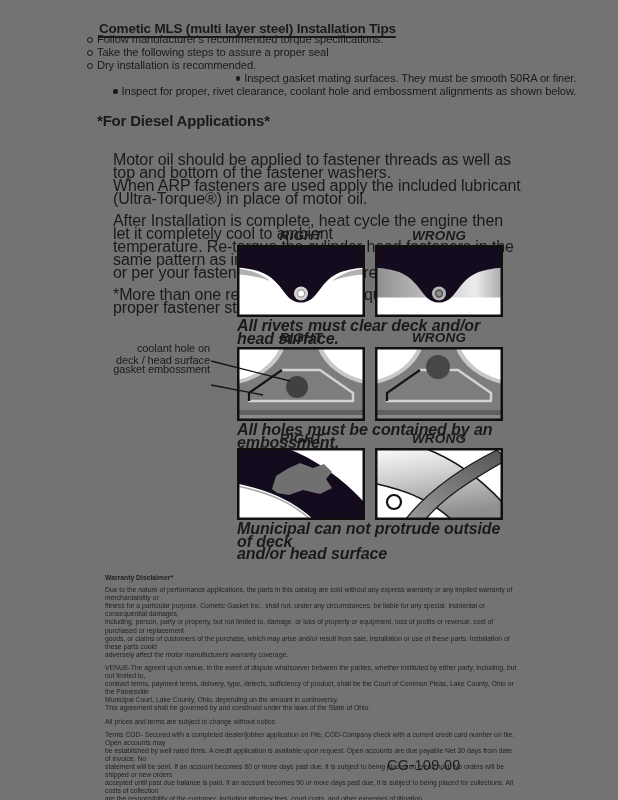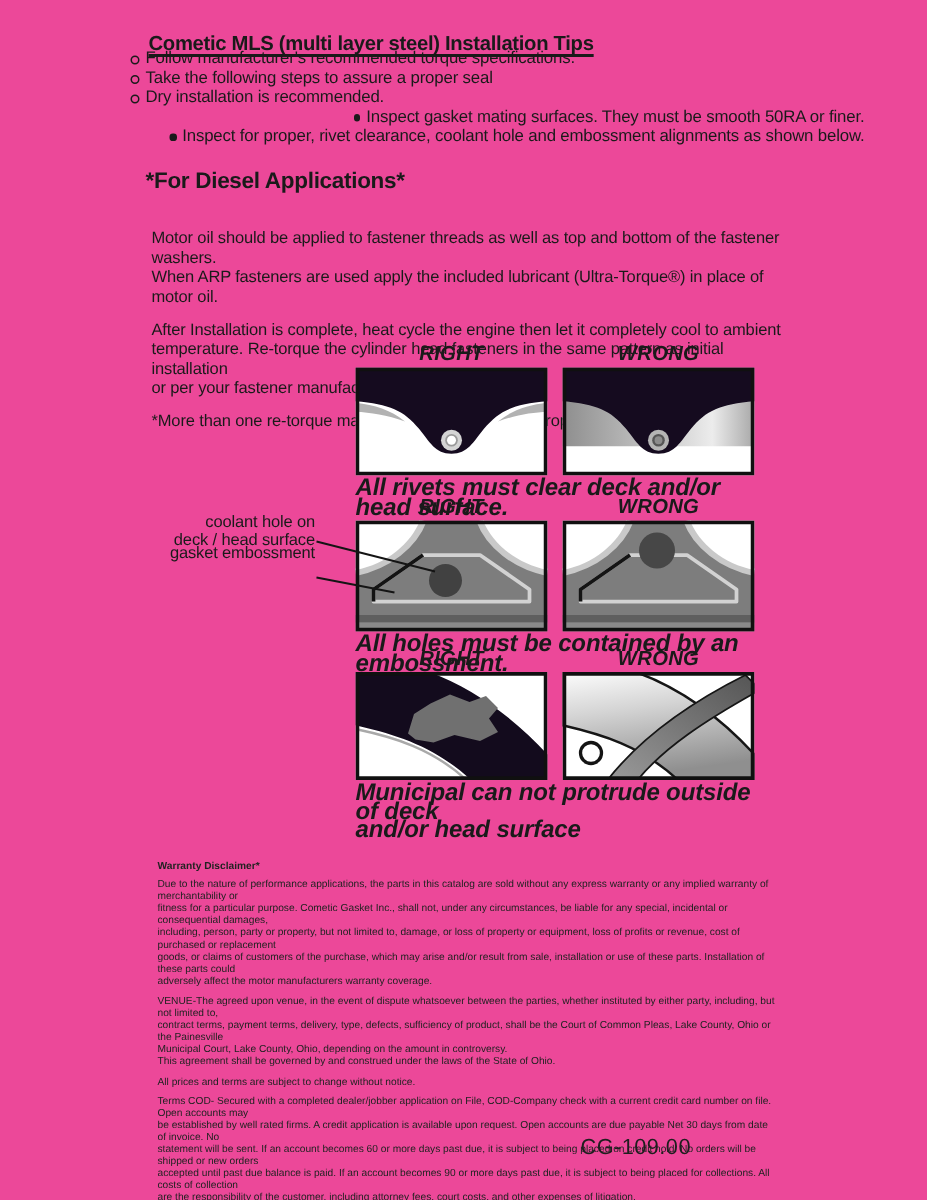--- a/index.html
+++ b/index.html
@@ -1,34 +1,34 @@
 <!DOCTYPE html>
 <html><head>
 <meta charset="utf-8">
 <style>
   html,body{margin:0;padding:0;background:#fff;}
-  #page{position:relative;width:618px;height:800px;background:#ec4899;overflow:hidden;
+  #page{position:relative;width:618px;height:800px;background:#737373;overflow:hidden;
         font-family:"Liberation Sans",sans-serif;color:#1a1a1a;}
 
   .title{position:absolute;left:99px;top:21px;font-size:13.5px;font-weight:bold;
          letter-spacing:-0.2px;text-decoration:underline;text-underline-offset:3px;
          text-decoration-thickness:1.5px;}
 
   .bullets{position:absolute;left:87px;top:33px;font-size:11.2px;line-height:13px;
            letter-spacing:-0.1px;}
   .b-line{display:flex;align-items:center;}
   .b-marker{width:4px;height:4px;border:1px solid #1a1a1a;border-radius:50%;
             margin-right:4px;flex:0 0 auto;}
   .sb-line{display:flex;align-items:center;margin-left:26px;justify-content:flex-end;}
   .sb-marker{width:4.5px;height:4.5px;background:#1a1a1a;border-radius:50%;
              margin-right:4px;flex:0 0 auto;}
 
   .diesel{position:absolute;left:97px;top:112px;width:424px;}
   .diesel h2{margin:0 0 24px 0;font-size:15px;font-weight:bold;letter-spacing:-0.2px;}
-  .para{margin:0 0 9px 4px;font-size:11px;line-height:13px;letter-spacing:-0.1px;
+  .para{margin:0 0 9px 16px;font-size:16px;line-height:13px;letter-spacing:-0.1px;
         white-space:pre-line;}
 
   .pair{position:absolute;left:237px;width:266px;font-style:italic;}
   .pair-heads{display:flex;gap:10px;margin-bottom:2px;}
   .pair-heads span{width:128px;text-align:center;font-size:13.5px;font-weight:bold;
                    letter-spacing:0.2px;}
   .pair-boxes{display:flex;gap:10px;}
   .pair-boxes svg{display:block;}
   .caption{margin-top:3px;font-size:16px;font-weight:bold;line-height:12.5px;
            letter-spacing:-0.1px;white-space:pre-line;}

